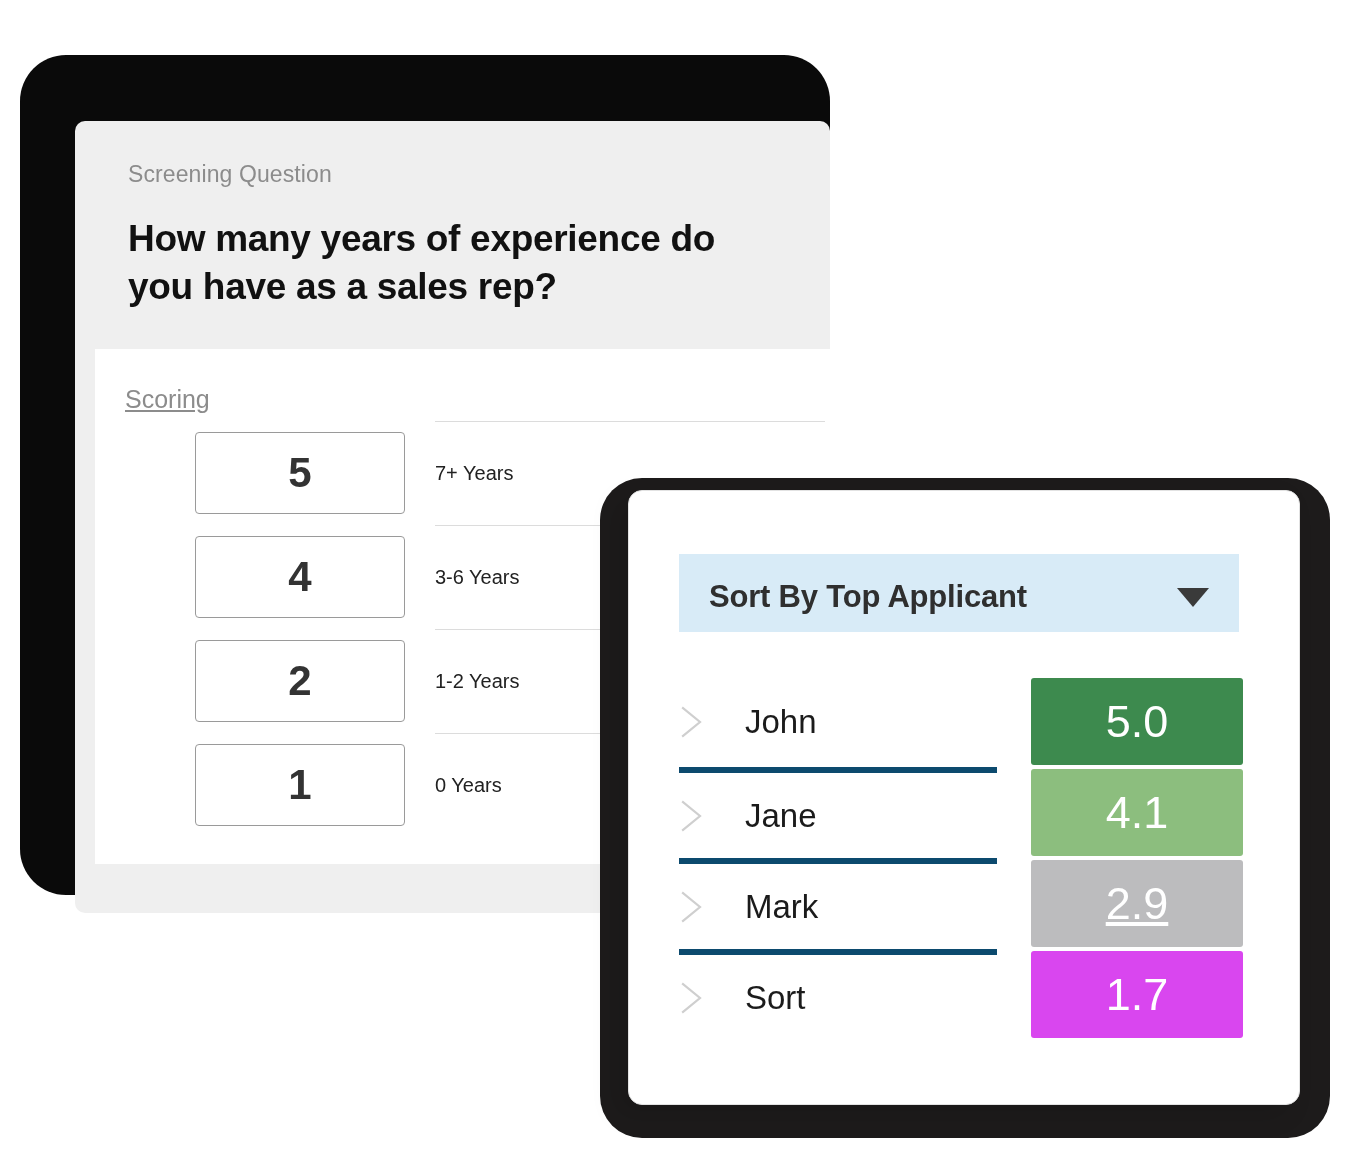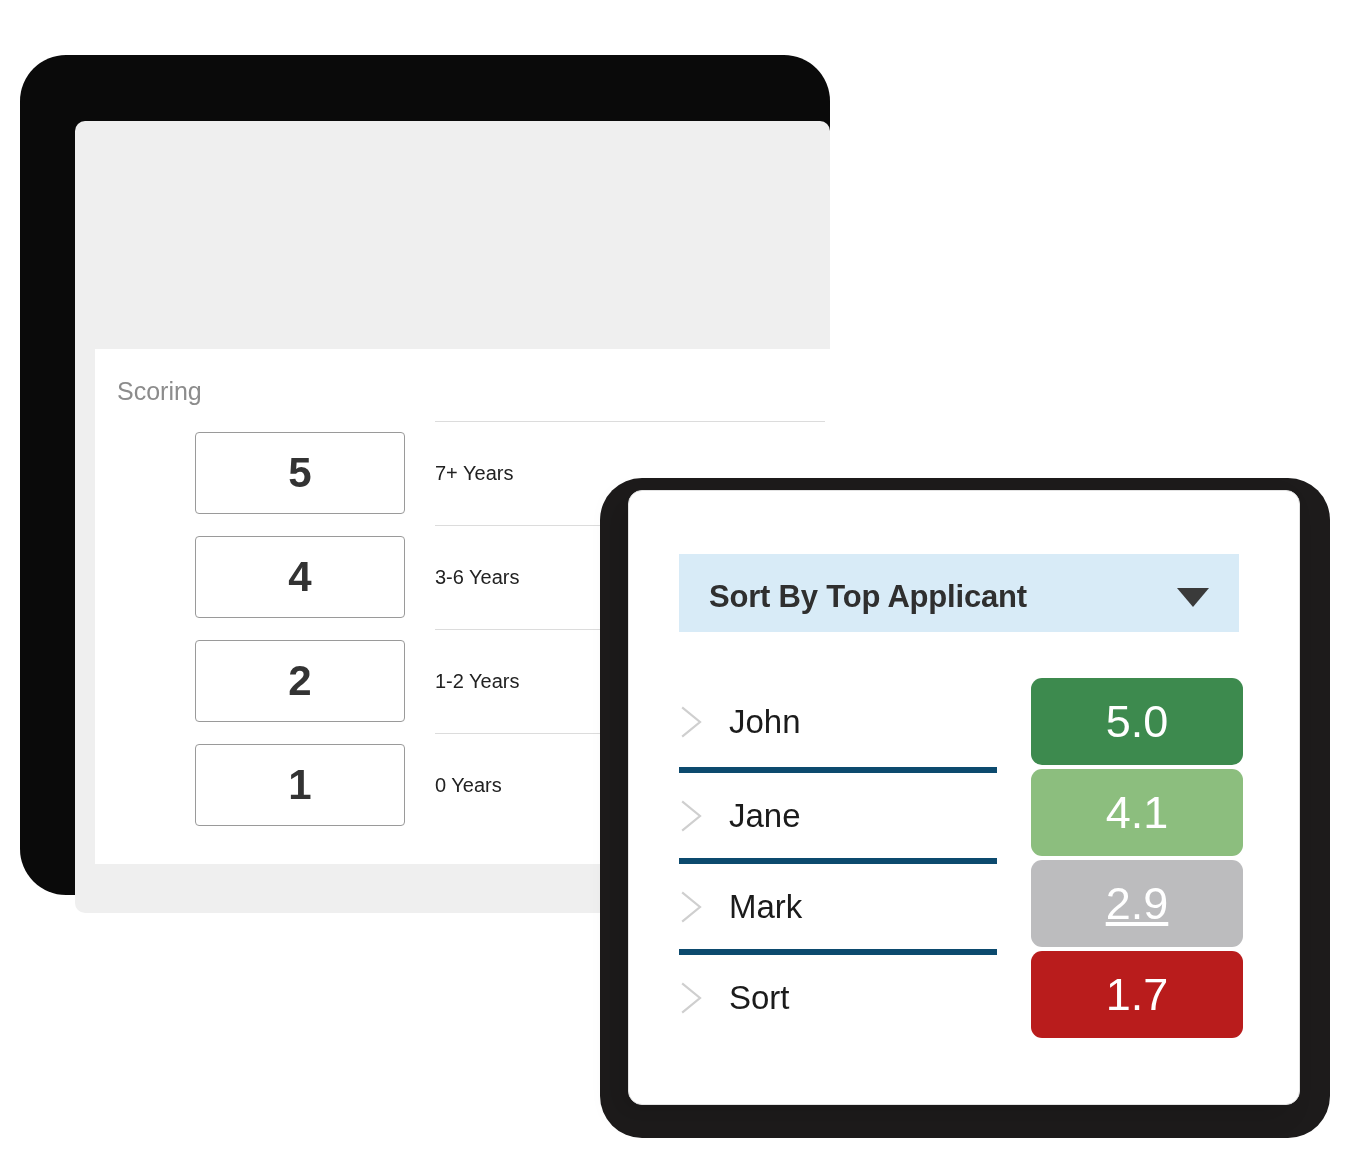--- a/index.html
+++ b/index.html
@@ -64,23 +64,24 @@
     position: absolute;
     left: 20px;
     top: 228px;
     width: 735px;
     height: 515px;
     background: #ffffff;
   }
   .scoring-label {
     font-size: 25px;
     color: #8c8c8c;
-    margin: 0;
+    margin: 8px;
     padding: 28px 0 0 22px;
     font-weight: 400;
+    text-decoration: underline;
   }
 
   .score-rows {
     position: absolute;
     left: 0;
     top: 72px;
     width: 100%;
   }
   .score-row {
     position: relative;
@@ -195,43 +196,48 @@
     width: 26px;
     height: 34px;
     margin-right: 24px;
     flex: none;
     display: block;
   }
   .applicant-name {
     font-size: 33px;
     color: #1b1b1b;
     font-weight: 400;
+    margin-left: 16px;
   }
   .score-badge {
     position: absolute;
     left: 402px;
     top: 2px;
     width: 212px;
     height: 87px;
-    border-radius: 11px;
+    border-radius: 3px;
     display: flex;
     align-items: center;
     justify-content: center;
     font-size: 45px;
     color: #ffffff;
     font-weight: 400;
     box-sizing: border-box;
   }
 </style>
 </head>
 <body>
 
 <div id="screening-device">
   <div id="screening-card">
 
+    <div id="screening-header">
+      <p class="eyebrow">Screening Question</p>
+      <h1 class="question-title">How many years of experience do you have as a sales rep?</h1>
+    </div>
 
     <div id="scoring-panel">
       <p class="scoring-label">Scoring</p>
       <div class="score-rows">
 
         <div class="score-row">
           <div class="score-box">5</div>
           <div class="score-answer">7+ Years</div>
         </div>
 
@@ -297,17 +303,17 @@
       <div class="score-badge" style="background-color: rgb(188, 188, 190); text-decoration: underline;">2.9</div>
     </div>
 
     <div class="applicant-row">
       <div class="applicant-name-cell">
         <svg class="chevron-icon" viewBox="0 0 26 34">
           <polyline points="4,3 21,17 4,31" fill="none" stroke="#cfcfcf" stroke-width="2.2" stroke-linecap="square"></polyline>
         </svg>
         <span class="applicant-name">Sort</span>
       </div>
-      <div class="score-badge" style="background-color: #b91c1c;">1.7</div>
+      <div class="score-badge" style="background-color: #d946ef;">1.7</div>
     </div>
 
   </div>
 </div>
 
 </body></html>

